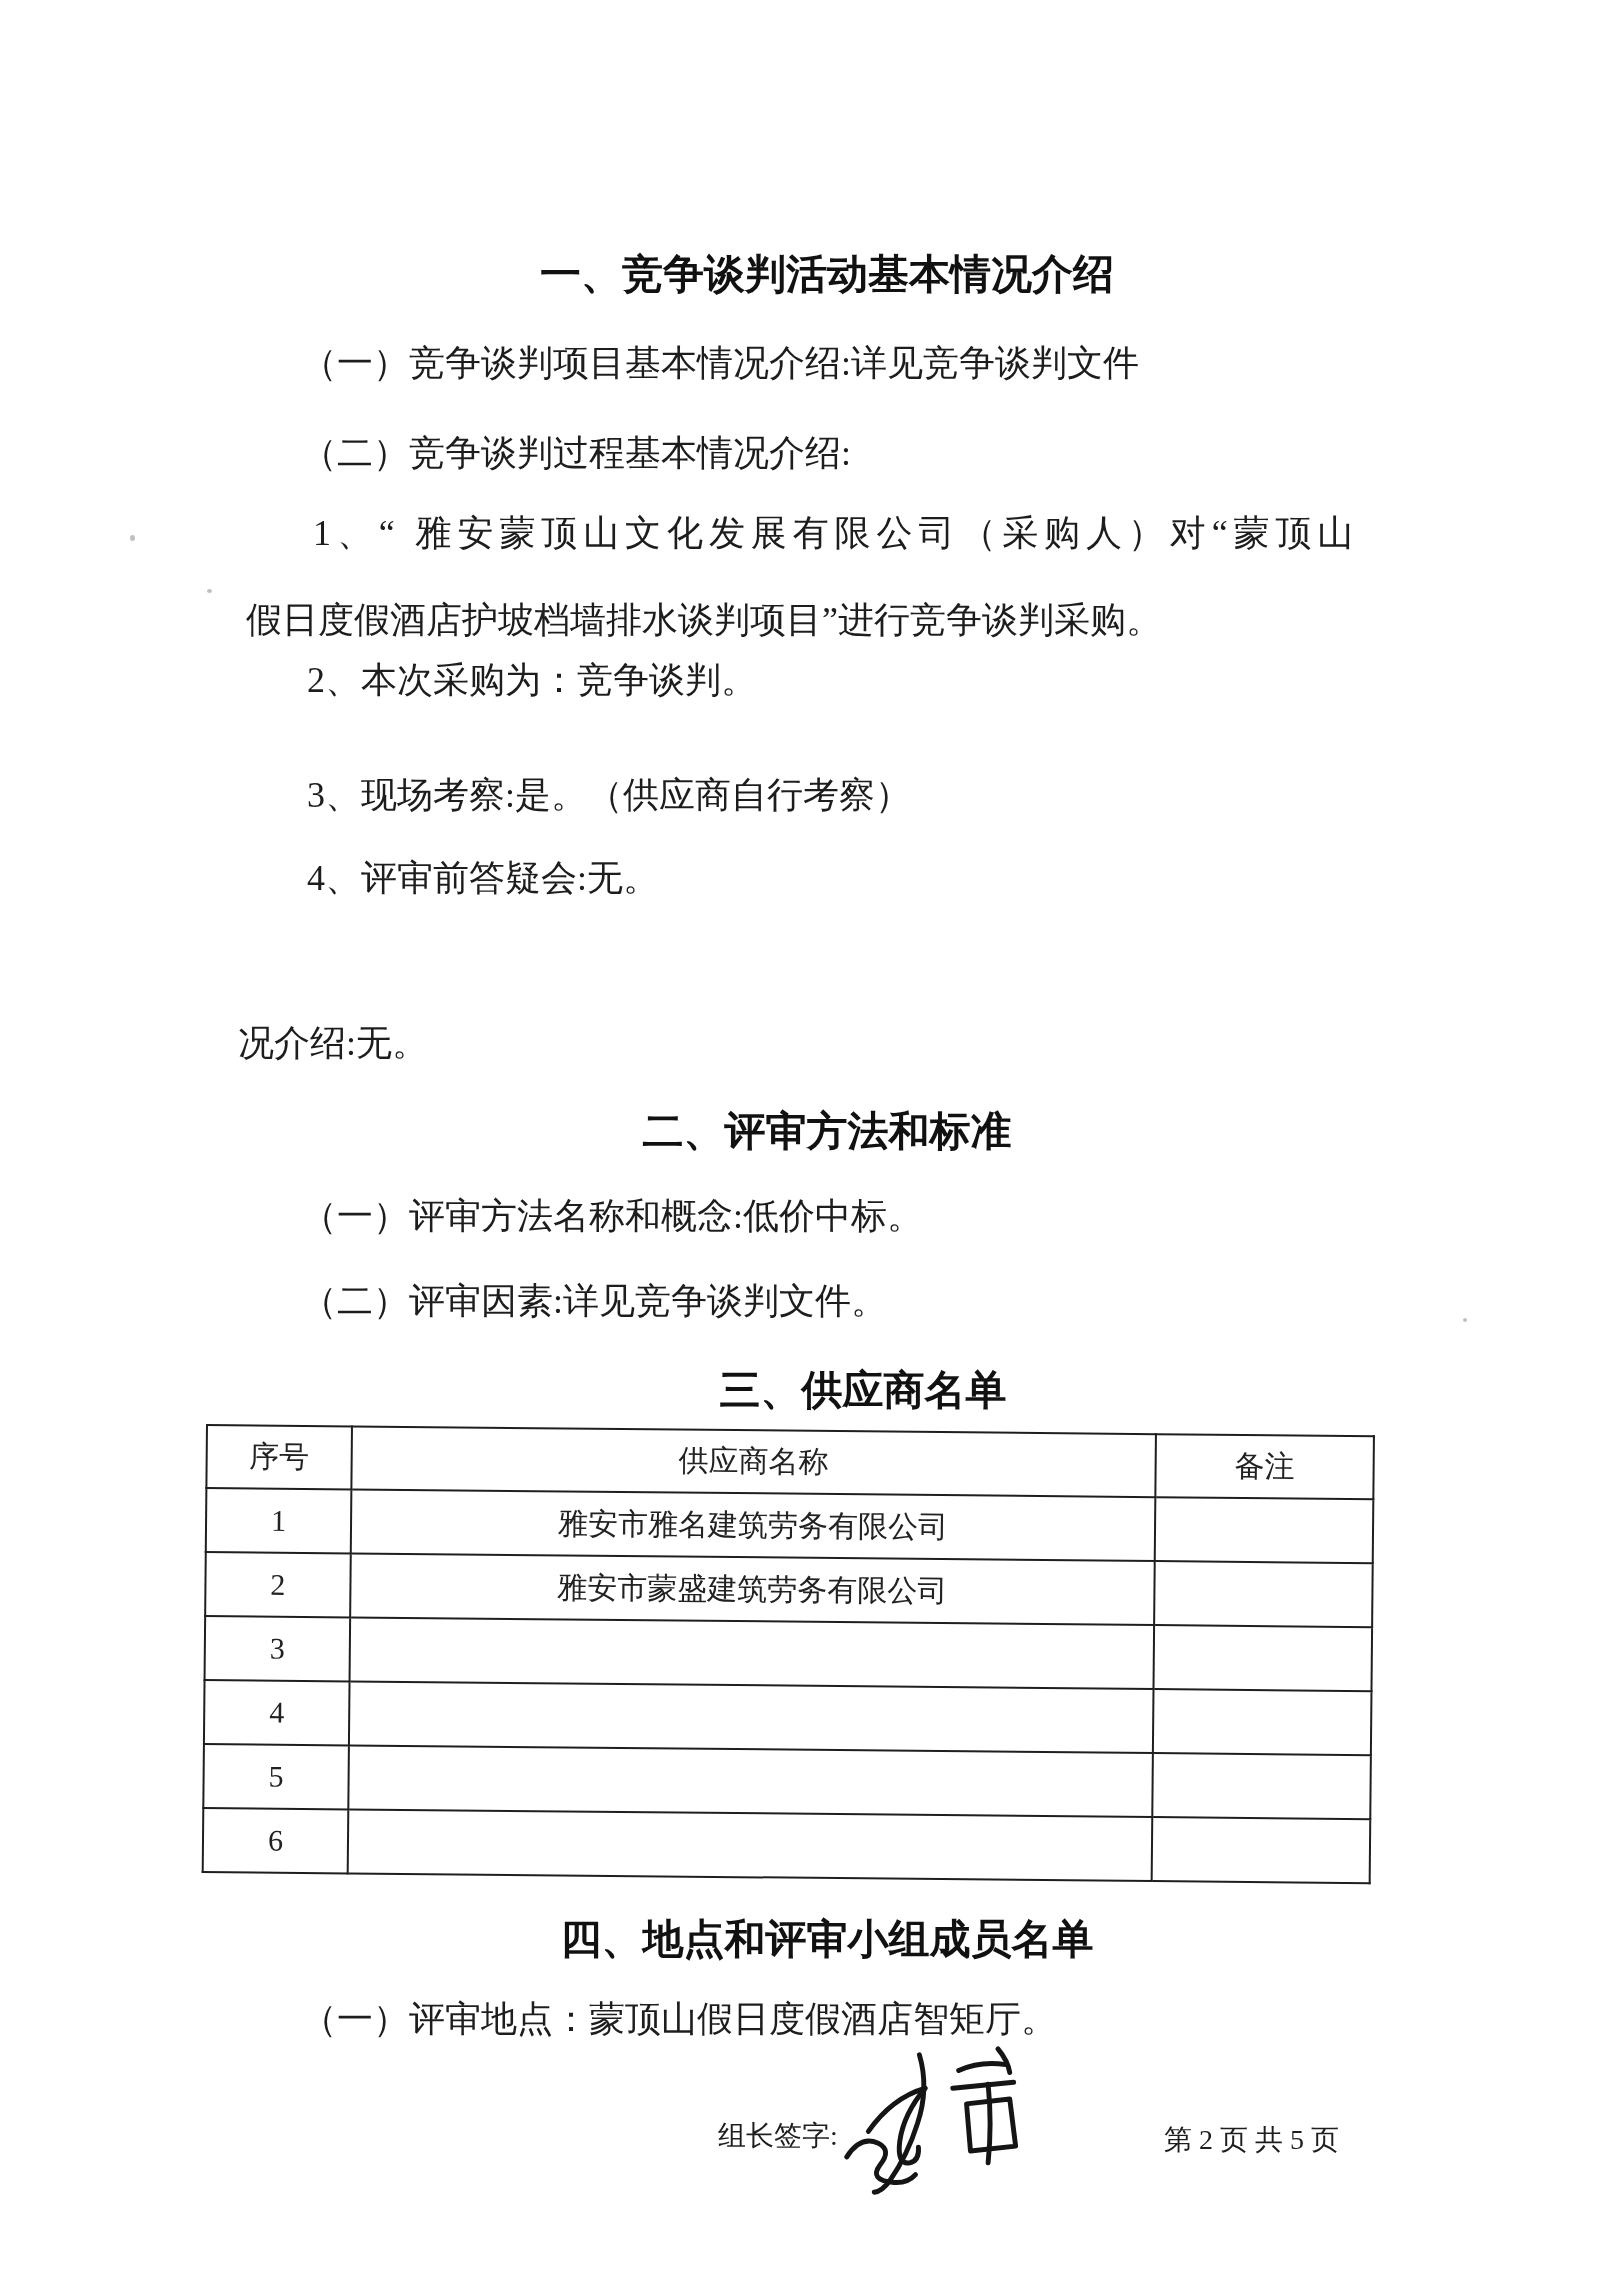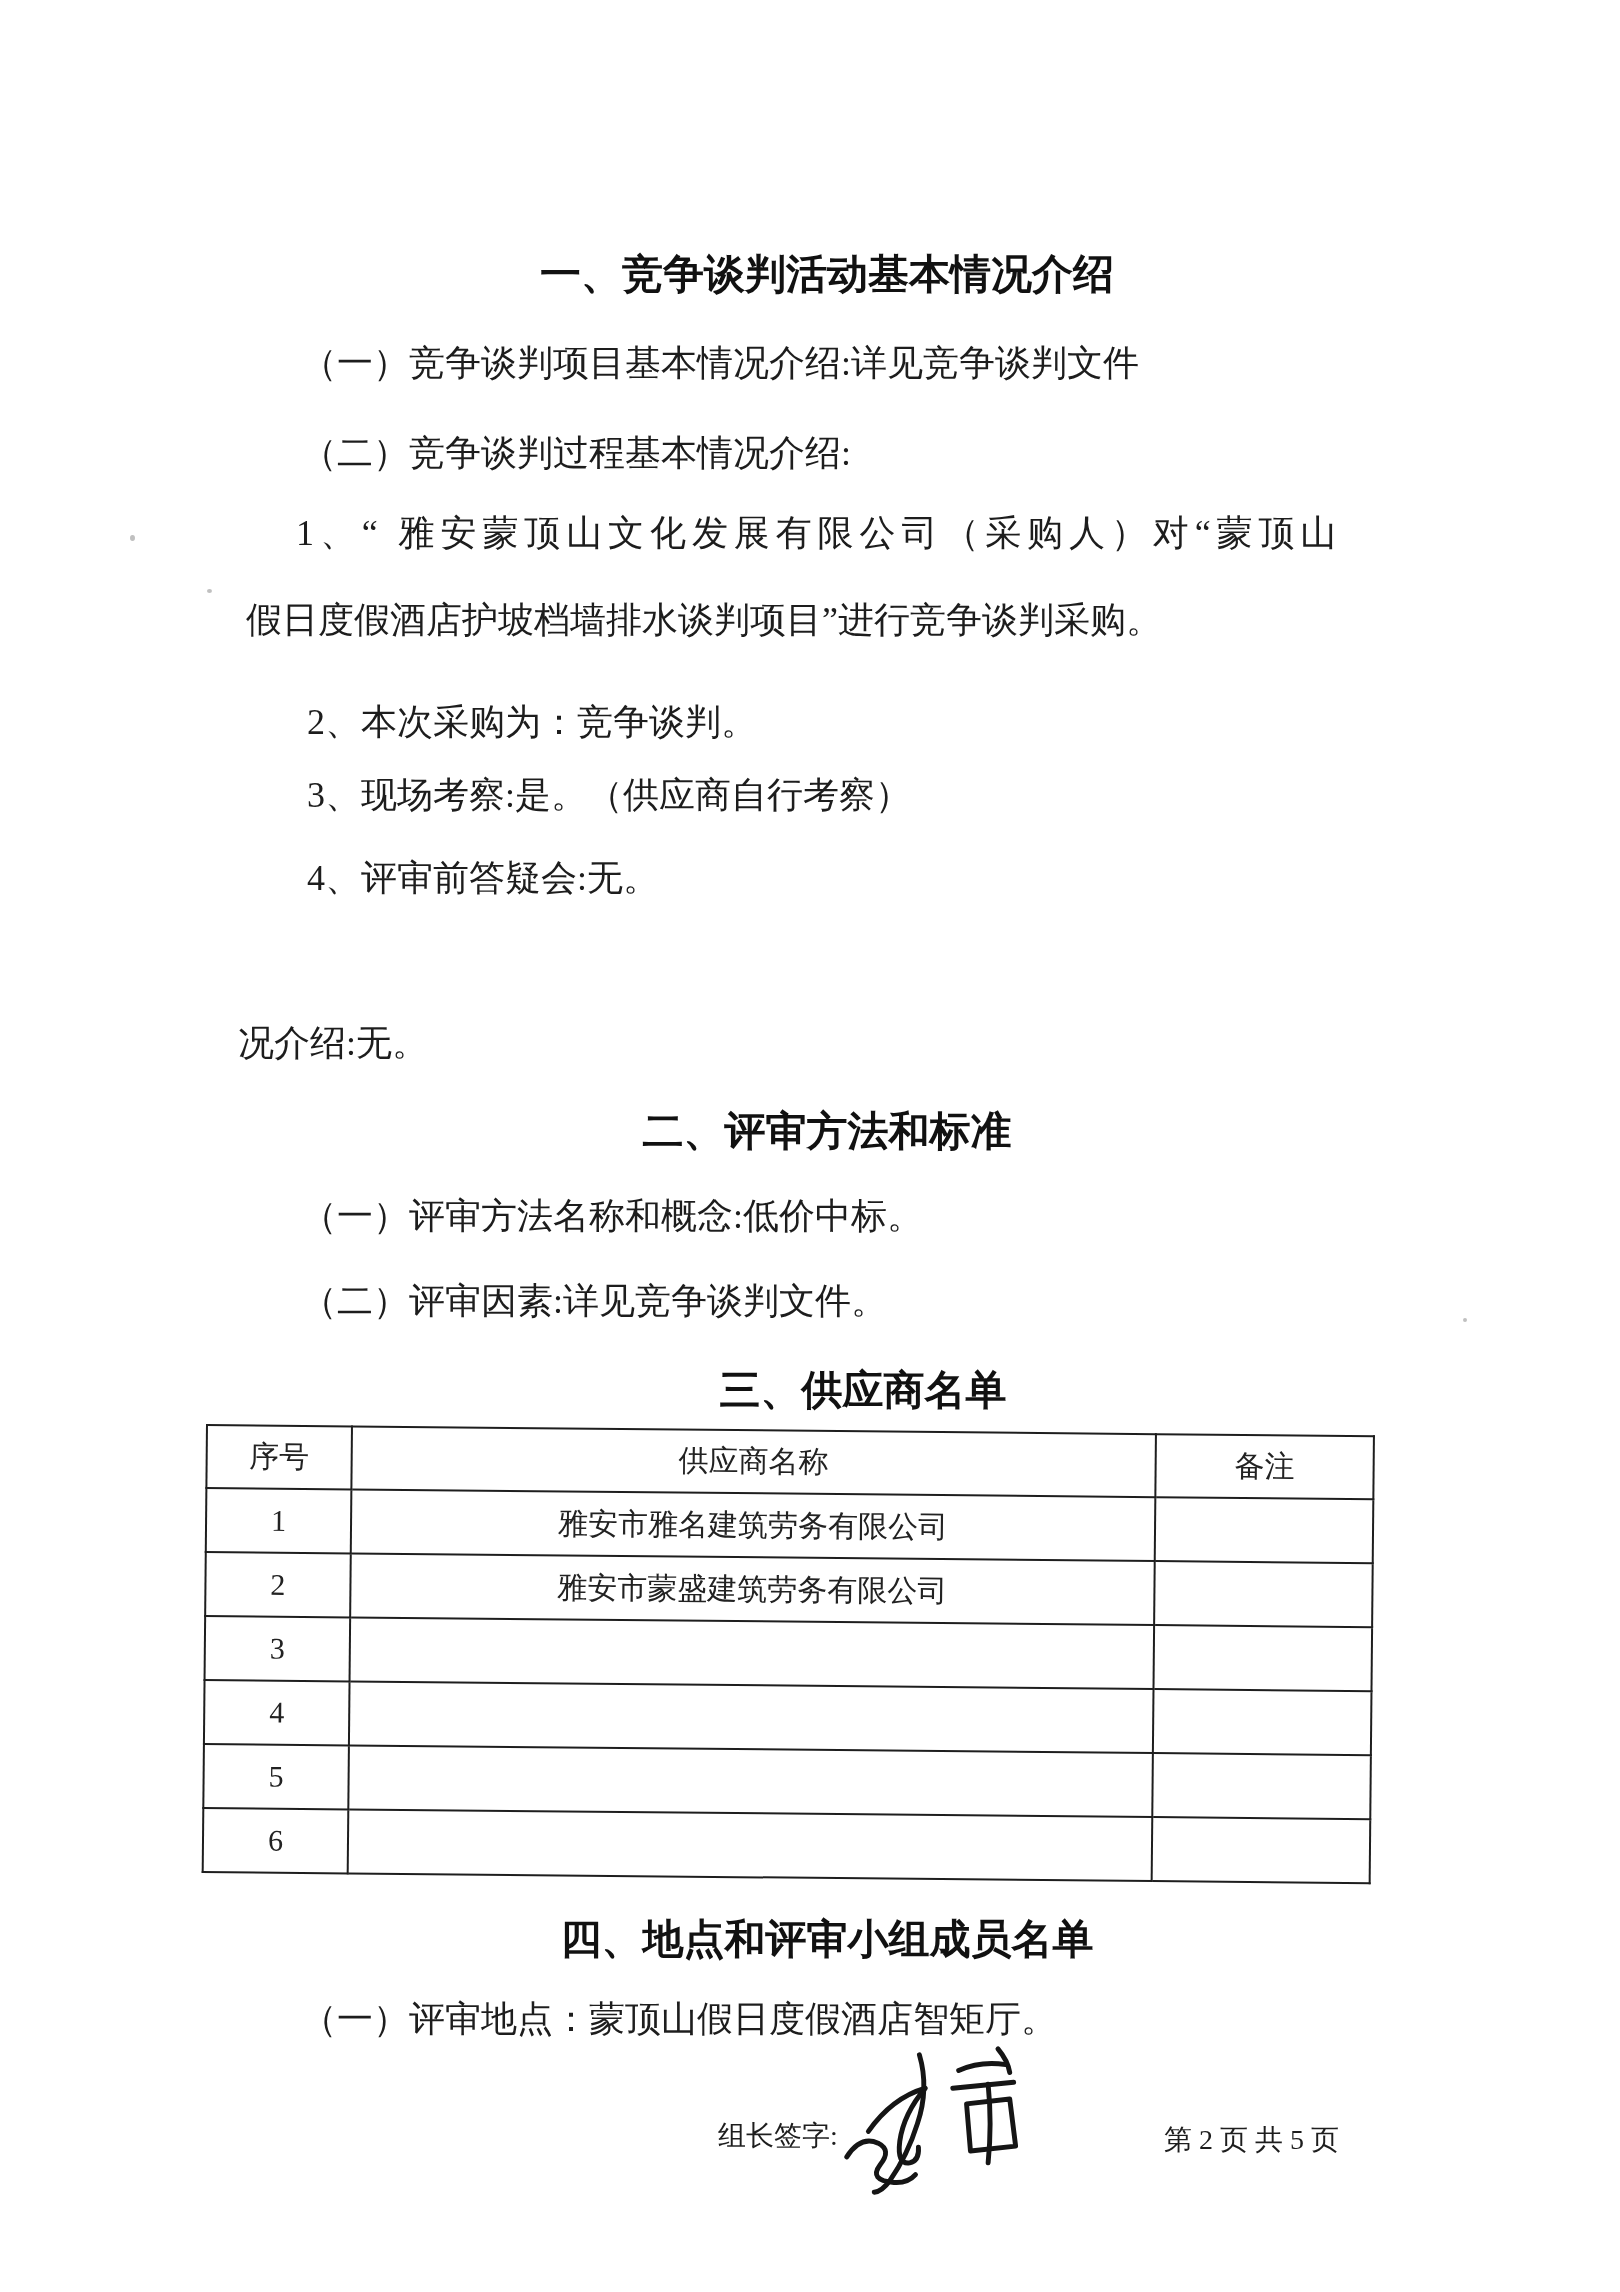--- a/index.html
+++ b/index.html
@@ -86,23 +86,23 @@
   }
 </style>
 </head>
 <body>
 
 <div class="page">
 
   <div class="heading" style="top:251px;">一、竞争谈判活动基本情况介绍</div>
   <div class="line" style="left:301px;top:341px;">（一）竞争谈判项目基本情况介绍:详见竞争谈判文件</div>
   <div class="line" style="left:301px;top:431px;">（二）竞争谈判过程基本情况介绍:</div>
-  <div class="line stretch-wide" style="left:296px;top:511px;">1、“ 雅安蒙顶山文化发展有限公司（采购人）对“蒙顶山</div>
+  <div class="line stretch-wide" style="left:313px;top:511px;">1、“ 雅安蒙顶山文化发展有限公司（采购人）对“蒙顶山</div>
   <div class="line" style="left:222px;top:598px;margin-left:24px;">假日度假酒店护坡档墙排水谈判项目”进行竞争谈判采购。</div>
-  <div class="line" style="left:307px;top:700px;">2、本次采购为：竞争谈判。</div>
+  <div class="line" style="left:307px;top:658px;">2、本次采购为：竞争谈判。</div>
   <div class="line" style="left:307px;top:773px;">3、现场考察:是。（供应商自行考察）</div>
   <div class="line" style="left:307px;top:856px;">4、评审前答疑会:无。</div>
   <div class="line" style="left:238px;top:1021px;">况介绍:无。</div>
 
   <div class="heading" style="top:1108px;">二、评审方法和标准</div>
   <div class="line" style="left:301px;top:1194px;">（一）评审方法名称和概念:低价中标。</div>
   <div class="line" style="left:301px;top:1279px;">（二）评审因素:详见竞争谈判文件。</div>
 
   <div class="heading" style="top:1367px;margin-left:36px;">三、供应商名单</div>
 

